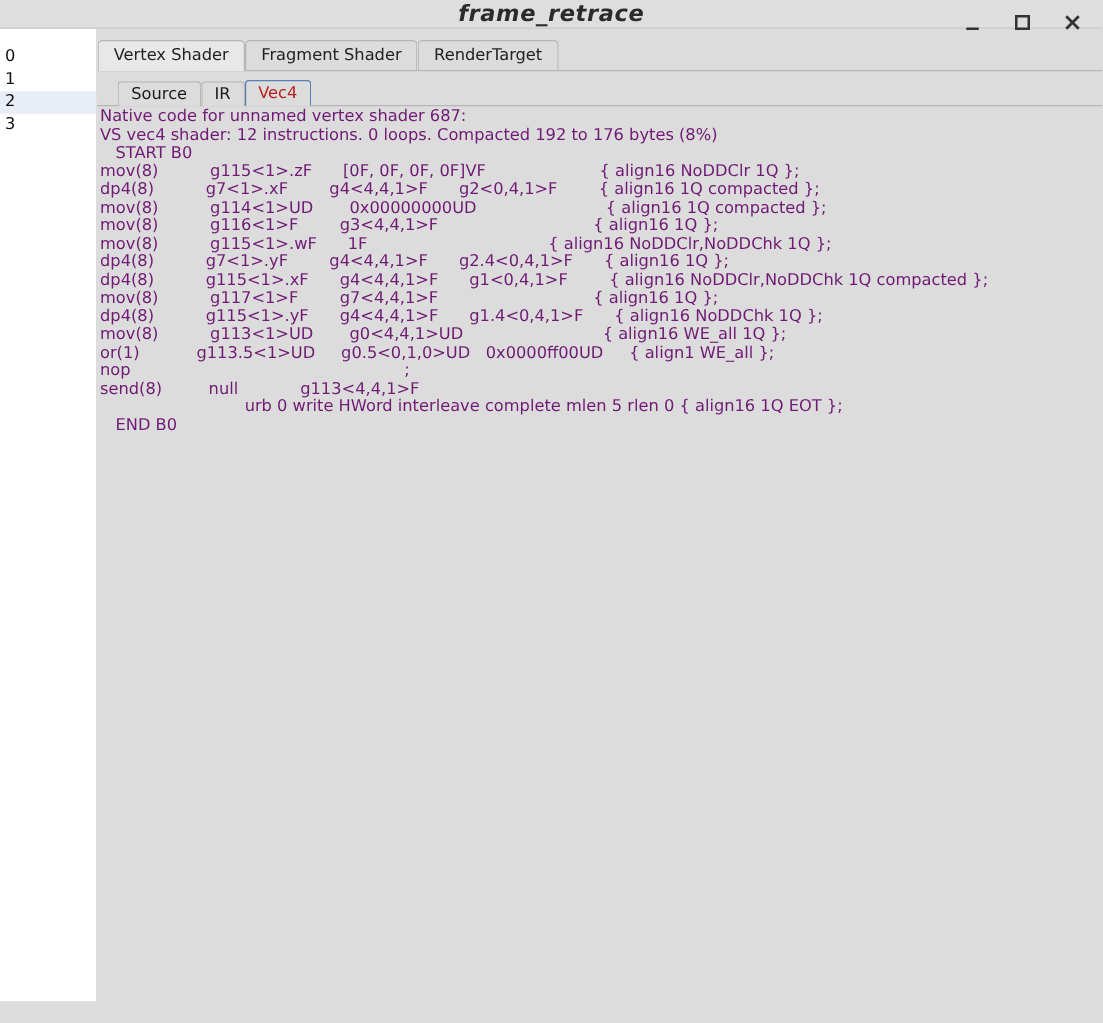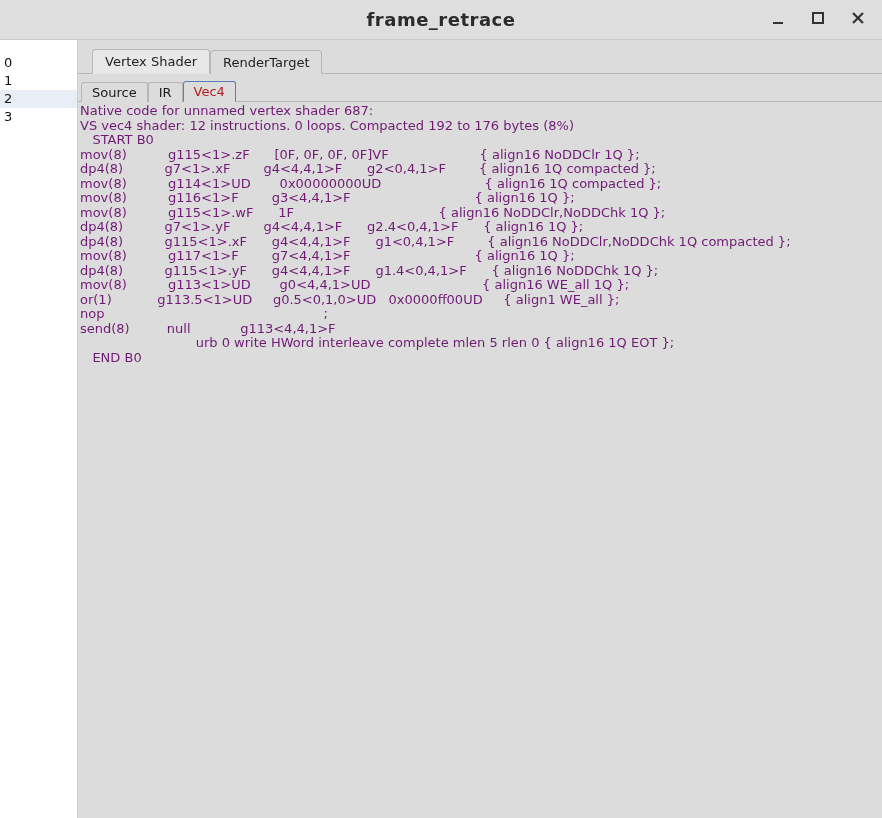--- a/index.html
+++ b/index.html
@@ -6,27 +6,28 @@
   html, body {
     width: 882px; height: 818px;
     font-family: "DejaVu Sans", "Liberation Sans", Arial, sans-serif;
     font-size: 13px;
     background: #dcdcdc;
     color: #1a1a1a;
     overflow: hidden;
   }
   
   .titlebar {
-    height: 40px;
+    height: 23px;
     background: #dedede;
     display: flex;
     align-items: center;
     justify-content: center;
     position: relative;
     border-bottom: 1px solid #c9c9c9;
+    font-style: italic;
   }
   .titlebar .title {
     font-weight: bold;
     font-size: 18px;
     color: #2b2b2b;
     letter-spacing: .5px;
   }
   .wc {
     position: absolute;
     right: 8px;
@@ -66,22 +67,22 @@
   }
 
   
   .main {
     flex: 1;
     background: #dcdcdc;
     padding-top: 8px;
   }
   .tabs {
     display: flex;
-    align-items: center;
-    margin-left: 14px;
+    align-items: flex-start;
+    margin-left: 0;
     height: 25px;
   }
   .tab {
     padding: 4px 12px;
     font-size: 13px;
     color: #222;
     background: #dcdcdc;
     border: 1px solid #b6b6b6;
     border-bottom: none;
     border-top-left-radius: 4px;
@@ -97,21 +98,21 @@
     z-index: 2;
   }
   .panel {
     border-top: 1px solid #b6b6b6;
     padding-top: 4px;
   }
   .subtabs {
     display: flex;
     align-items: flex-end;
     height: 23px;
-    padding-left: 3px;
+    padding-left: 16px;
   }
   .subtab {
     padding: 2px 10px;
     font-size: 13px;
     border: 1px solid #b6b6b6;
     border-bottom: none;
     border-top-left-radius: 3px;
     border-top-right-radius: 3px;
     background: #dcdcdc;
     cursor: pointer;
@@ -166,20 +167,21 @@
   <div class="gutter">
     <div class="row">0</div>
     <div class="row">1</div>
     <div class="row sel">2</div>
     <div class="row">3</div>
   </div>
 
   <div class="main">
     <div class="tabs">
       <div class="tab active">Vertex Shader</div>
+      <div class="tab">Fragment Shader</div>
       <div class="tab">RenderTarget</div>
     </div>
     <div class="panel">
       <div class="subtabs">
         <div class="subtab">Source</div>
         <div class="subtab">IR</div>
         <div class="subtab active">Vec4</div>
       </div>
       <div class="subpanel">
         <div class="code">Native code for unnamed vertex shader 687:

